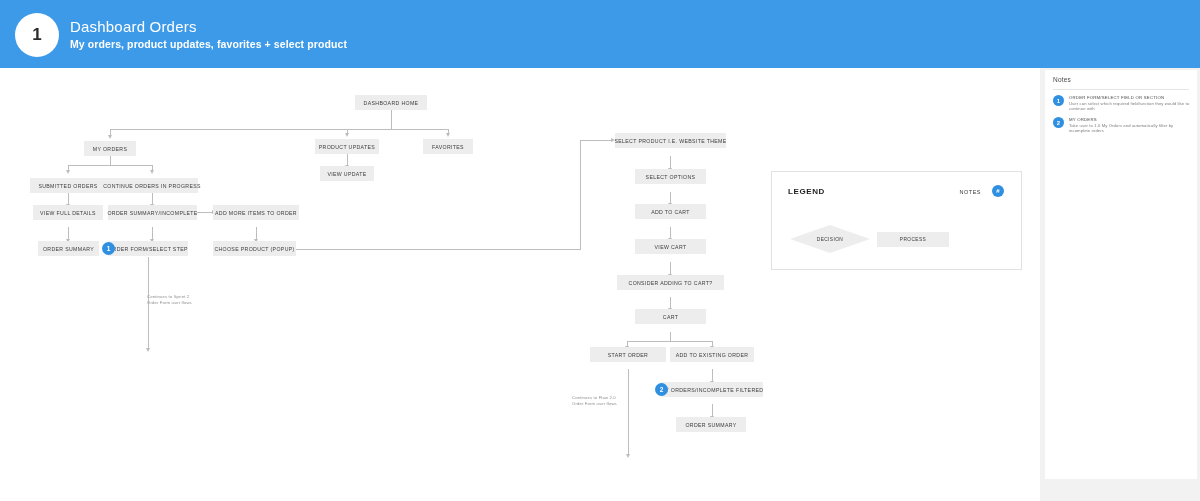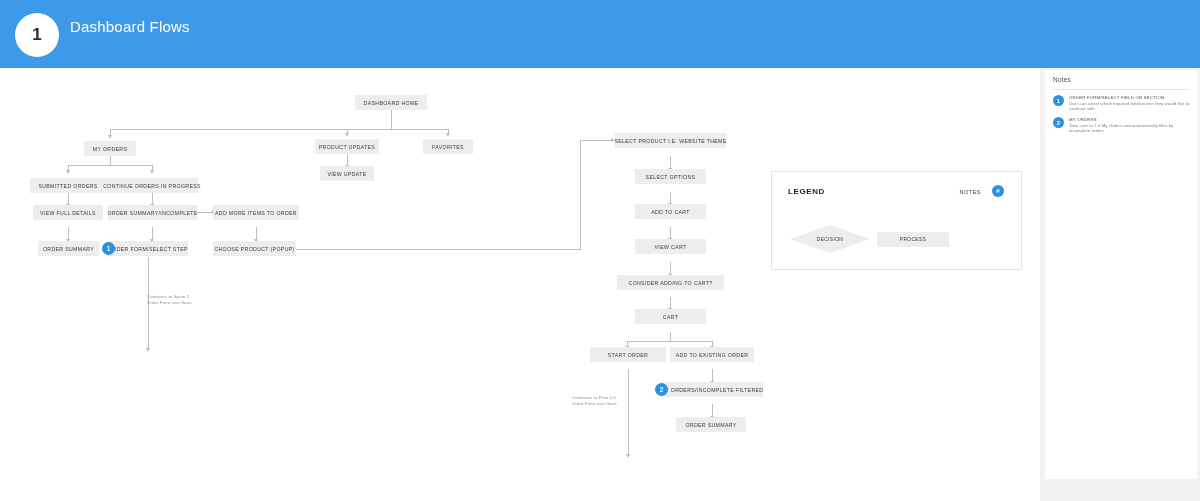--- a/index.html
+++ b/index.html
@@ -263,21 +263,22 @@
     line-height: 5.4px;
     color: #7d7d7d;
     letter-spacing: .1px;
   }
 </style>
 </head>
 <body>
 
 <div id="header">
   <div id="header-badge">1</div>
-  <div id="header-title">Dashboard Flows</div>
+  <div id="header-title">Dashboard Orders</div>
+  <div id="header-subtitle">My orders, product updates, favorites + select product</div>
 </div>
 
 <div id="canvas">
 
   <div class="vline" style="left:391px; top:42px; height:19px;"></div>
 
   <div class="hline" style="left:110px; top:61px; width:338px;"></div>
 
   <div class="vline" style="left:110px; top:61px; height:7px;"></div>
   <div class="arrow-down" style="left:107.5px; top:67px;"></div>

